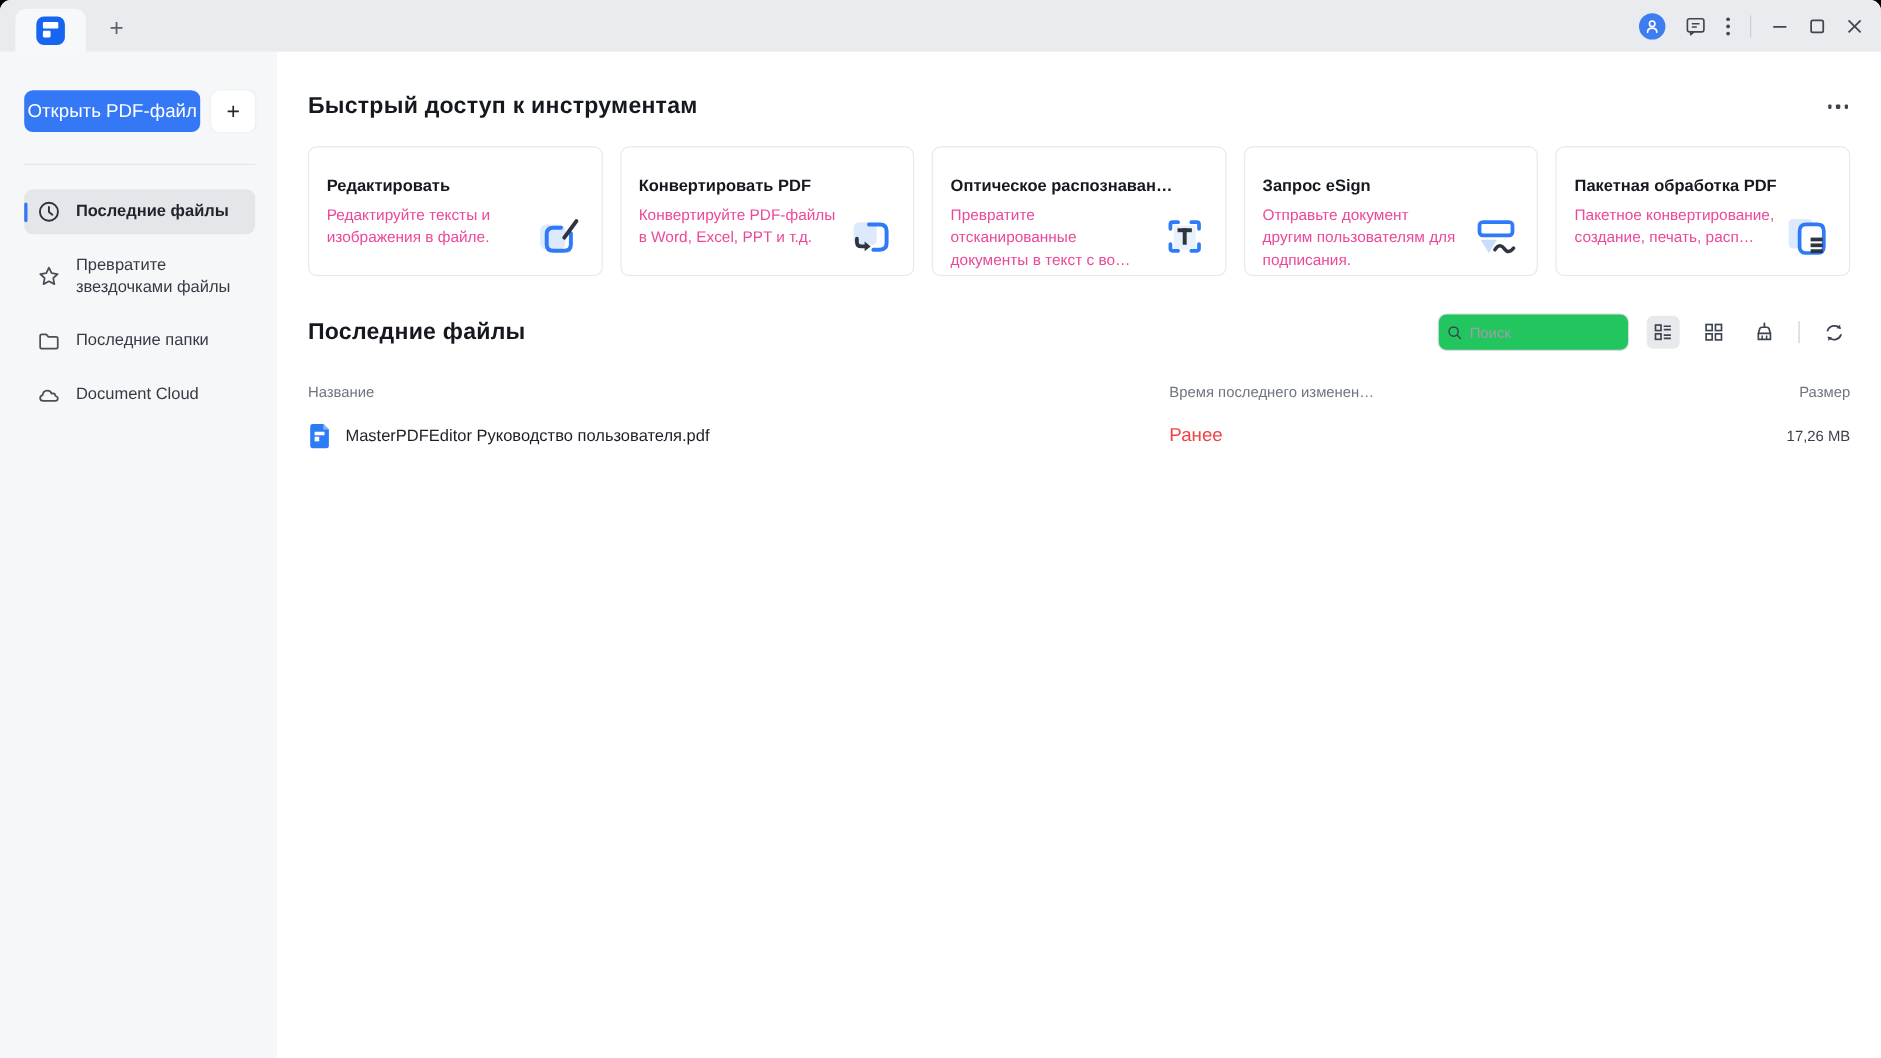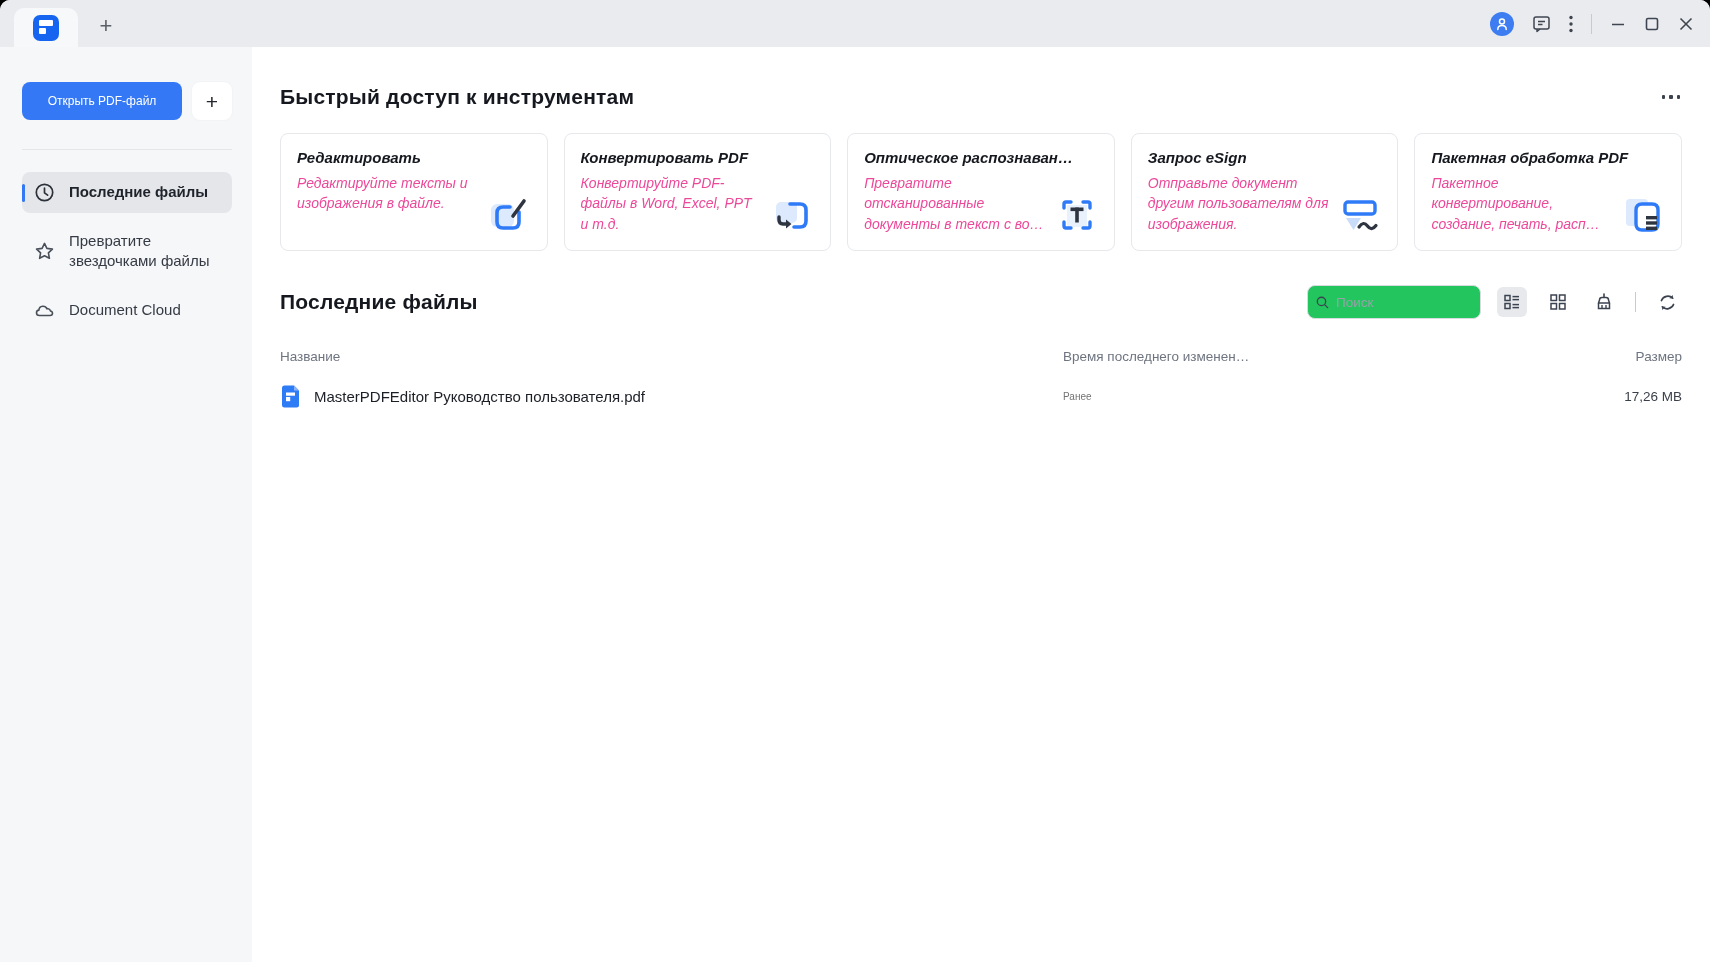--- a/index.html
+++ b/index.html
@@ -52,21 +52,21 @@
   .bodyrow{ display:flex; height:915px; }
   .sidebar{
     width:252px; background:#f6f7f9; padding:35px 20px 0 22px; flex-shrink:0;
   }
   .main{ flex:1; background:#fff; padding:38px 28px 0 28px; overflow:hidden; }
 
   
   .side-top{ display:flex; gap:10px; }
   .open-btn{
     width:160px; height:38px; background:#3478f6; color:#fff; border:none;
-    border-radius:8px; font-size:12px; font-family:inherit; cursor:pointer;
+    border-radius:8px; font-size:17px; font-family:inherit; cursor:pointer;
   }
   .add-btn{
     width:40px; height:38px; background:#fff; border:none; border-radius:8px;
     font-size:21px; font-weight:300; color:#24272d; cursor:pointer;
     box-shadow:0 0 2px rgba(0,0,0,.06); font-family:inherit; line-height:1;
   }
   .side-divider{ border:none; border-top:1px solid #e4e6ea; margin:29px 0 22px 0; }
   .nav{ display:flex; flex-direction:column; gap:8px; }
   .nav-item{
     position:relative; display:flex; align-items:center; gap:14px;
@@ -84,21 +84,21 @@
   .section-head{ display:flex; align-items:center; justify-content:space-between; }
   .h1{ font-size:21px; font-weight:600; color:#15181e; letter-spacing:.2px; }
   .dots3{ display:flex; gap:4px; padding:6px 2px; cursor:pointer; }
   .dots3 i{ width:3.5px; height:3.5px; background:#3c434f; border-radius:1px; display:block; }
 
   .cards{
     margin-top:24px; display:grid; grid-template-columns:repeat(5,1fr); gap:16px;
   }
   .card{
     height:118px; border:1px solid #e6e8ec; border-radius:8px;
-    padding:15px 16px; position:relative; cursor:pointer; background:#fff;font-style:italic;
+    padding:27px 16px; position:relative; cursor:pointer; background:#fff;
   }
   .card-title{
     font-size:15px; font-weight:bold; color:#15181e; margin-bottom:7px;
     white-space:nowrap; overflow:hidden;
   }
   .card-desc{
     font-size:14px; color:#ec4899; line-height:1.45; padding-right:52px;
   }
   .card-icon{ position:absolute; right:14px; bottom:12px; width:46px; height:46px; }
 
@@ -122,21 +122,21 @@
 
   .tablehead{
     margin-top:30px; display:grid; grid-template-columns:783px 1fr auto;
     font-size:13.5px; color:#6e7480;
   }
   .filerow{
     margin-top:10px; display:grid; grid-template-columns:783px 1fr auto;
     align-items:center; height:44px; border-radius:6px; cursor:pointer;
   }
   .fname{ display:flex; align-items:center; gap:13px; font-size:15px; color:#1c1f26; }
-  .fmod{ font-size:10px; color:#737373; }
+  .fmod{ font-size:17px; color:#ef4444; }
   .fsize{ font-size:13.5px; color:#3a3f49; text-align:left; }
   .col-size{ text-align:right; }
 
   .docicon{ width:21px; height:25px; position:relative; flex-shrink:0; }
 </style>
 </head>
 <body>
 
 <div class="window">
 
@@ -210,20 +210,28 @@
 
         <div class="nav-item">
           <span class="nicon">
             <svg width="21" height="21" viewBox="0 0 21 21">
               <path d="M10.5 2.4 L12.9 7.4 L18.4 8.1 L14.4 11.9 L15.4 17.3 L10.5 14.7 L5.6 17.3 L6.6 11.9 L2.6 8.1 L8.1 7.4 Z" fill="none" stroke="#4a505a" stroke-width="1.6" stroke-linejoin="round"></path>
             </svg>
           </span>
           <span>Превратите звездочками файлы</span>
         </div>
 
+        <div class="nav-item">
+          <span class="nicon">
+            <svg width="21" height="21" viewBox="0 0 21 21">
+              <path d="M2.5 5.5 Q2.5 4 4 4 L8 4 L10 6.3 L17 6.3 Q18.5 6.3 18.5 7.8 L18.5 15.5 Q18.5 17 17 17 L4 17 Q2.5 17 2.5 15.5 Z" fill="none" stroke="#4a505a" stroke-width="1.6" stroke-linejoin="round"></path>
+            </svg>
+          </span>
+          <span>Последние папки</span>
+        </div>
 
         <div class="nav-item">
           <span class="nicon">
             <svg width="21" height="21" viewBox="0 0 21 21">
               <path d="M5.4 15.5 Q2.5 15.5 2.5 12.8 Q2.5 10.4 4.9 10.1 Q5.1 6.5 8.7 6.2 Q11.8 6 12.9 8.8 Q13.3 8.6 14.2 8.7 Q16.2 8.9 16.4 11 Q18.5 11.3 18.5 13.3 Q18.5 15.5 16.1 15.5 Z" fill="none" stroke="#4a505a" stroke-width="1.6" stroke-linejoin="round"></path>
             </svg>
           </span>
           <span>Document Cloud</span>
         </div>
       </div>
@@ -278,21 +286,21 @@
               <path d="M36 30 L36 34 Q36 36 34 36 L29 36" fill="none" stroke="#2f7bf7" stroke-width="3.4" stroke-linecap="round"></path>
               <path d="M17 36 L12 36 Q10 36 10 34 L10 30" fill="none" stroke="#2f7bf7" stroke-width="3.4" stroke-linecap="round"></path>
               <rect x="16.5" y="15.5" width="13" height="3.6" fill="#2e3440"></rect>
               <rect x="21.2" y="15.5" width="3.6" height="15" fill="#2e3440"></rect>
             </svg>
           </span>
         </div>
 
         <div class="card">
           <div class="card-title">Запрос eSign</div>
-          <div class="card-desc">Отправьте документ другим пользователям для изображения.</div>
+          <div class="card-desc">Отправьте документ другим пользователям для подписания.</div>
           <span class="card-icon">
             <svg width="46" height="46" viewBox="0 0 46 46">
               <rect x="8" y="10" width="30" height="12" rx="3" fill="none" stroke="#2f7bf7" stroke-width="3.4"></rect>
               <path d="M9 26 L24 26 L16.5 38 Z" fill="#c9dcfa"></path>
               <path d="M22 35 Q26.5 28.5 30.5 34 Q34.5 39.5 39 33.5" fill="none" stroke="#2e3440" stroke-width="3.2" stroke-linecap="round"></path>
             </svg>
           </span>
         </div>
 
         <div class="card">

